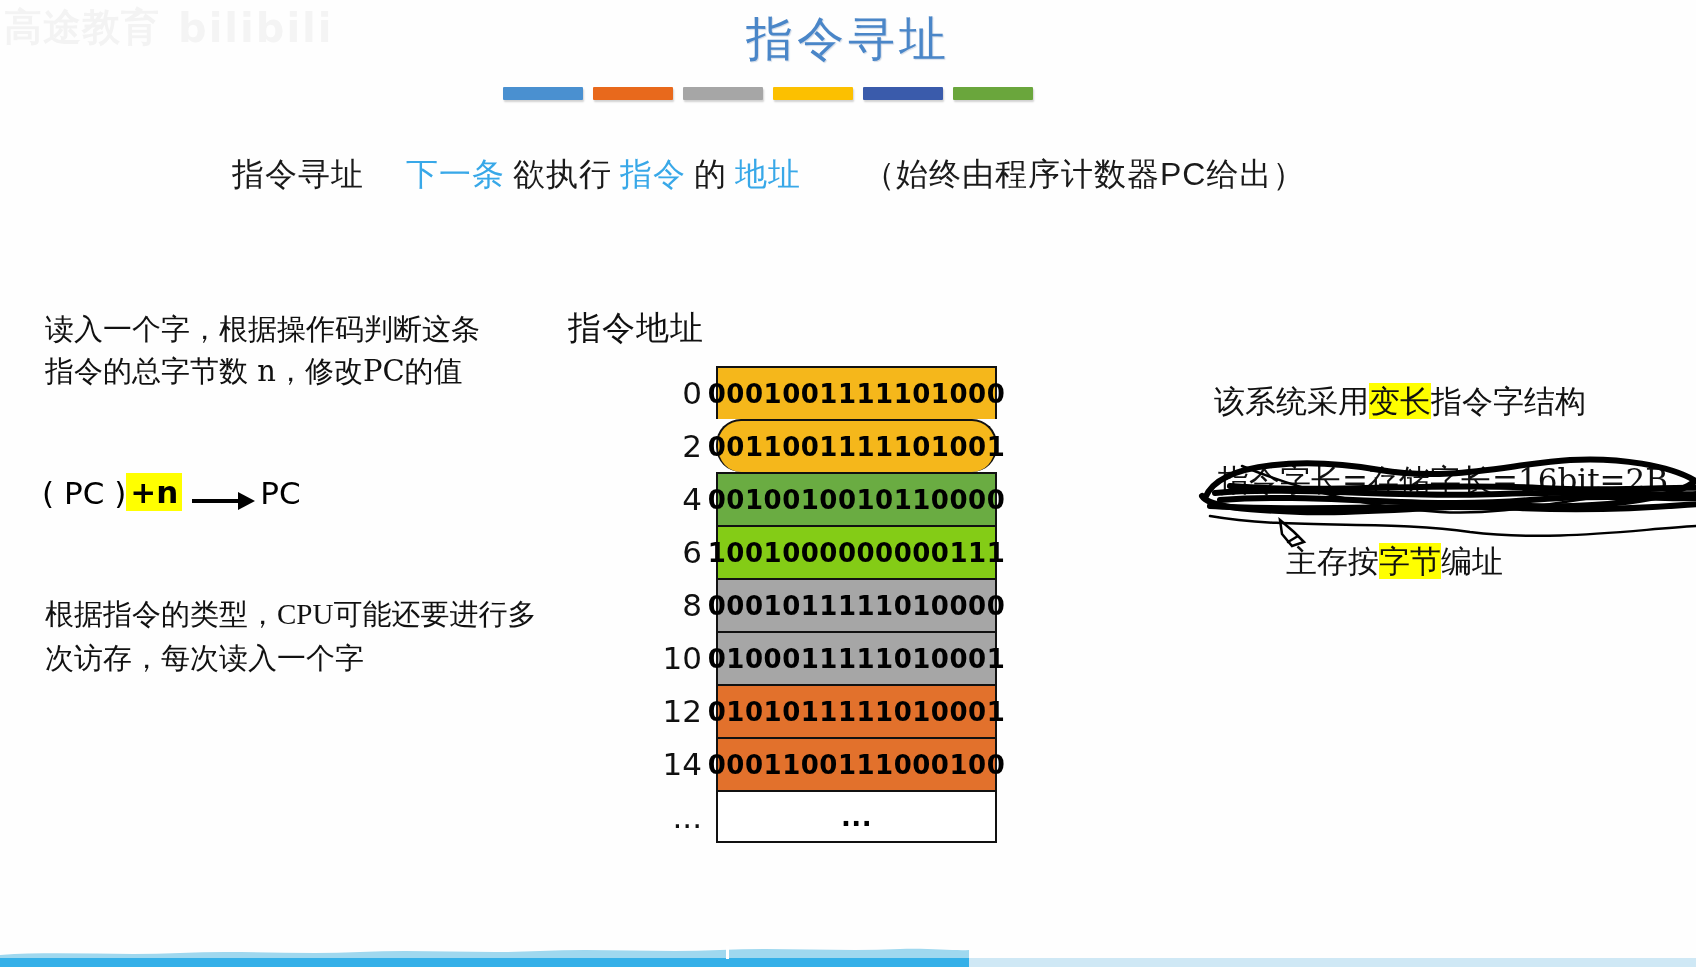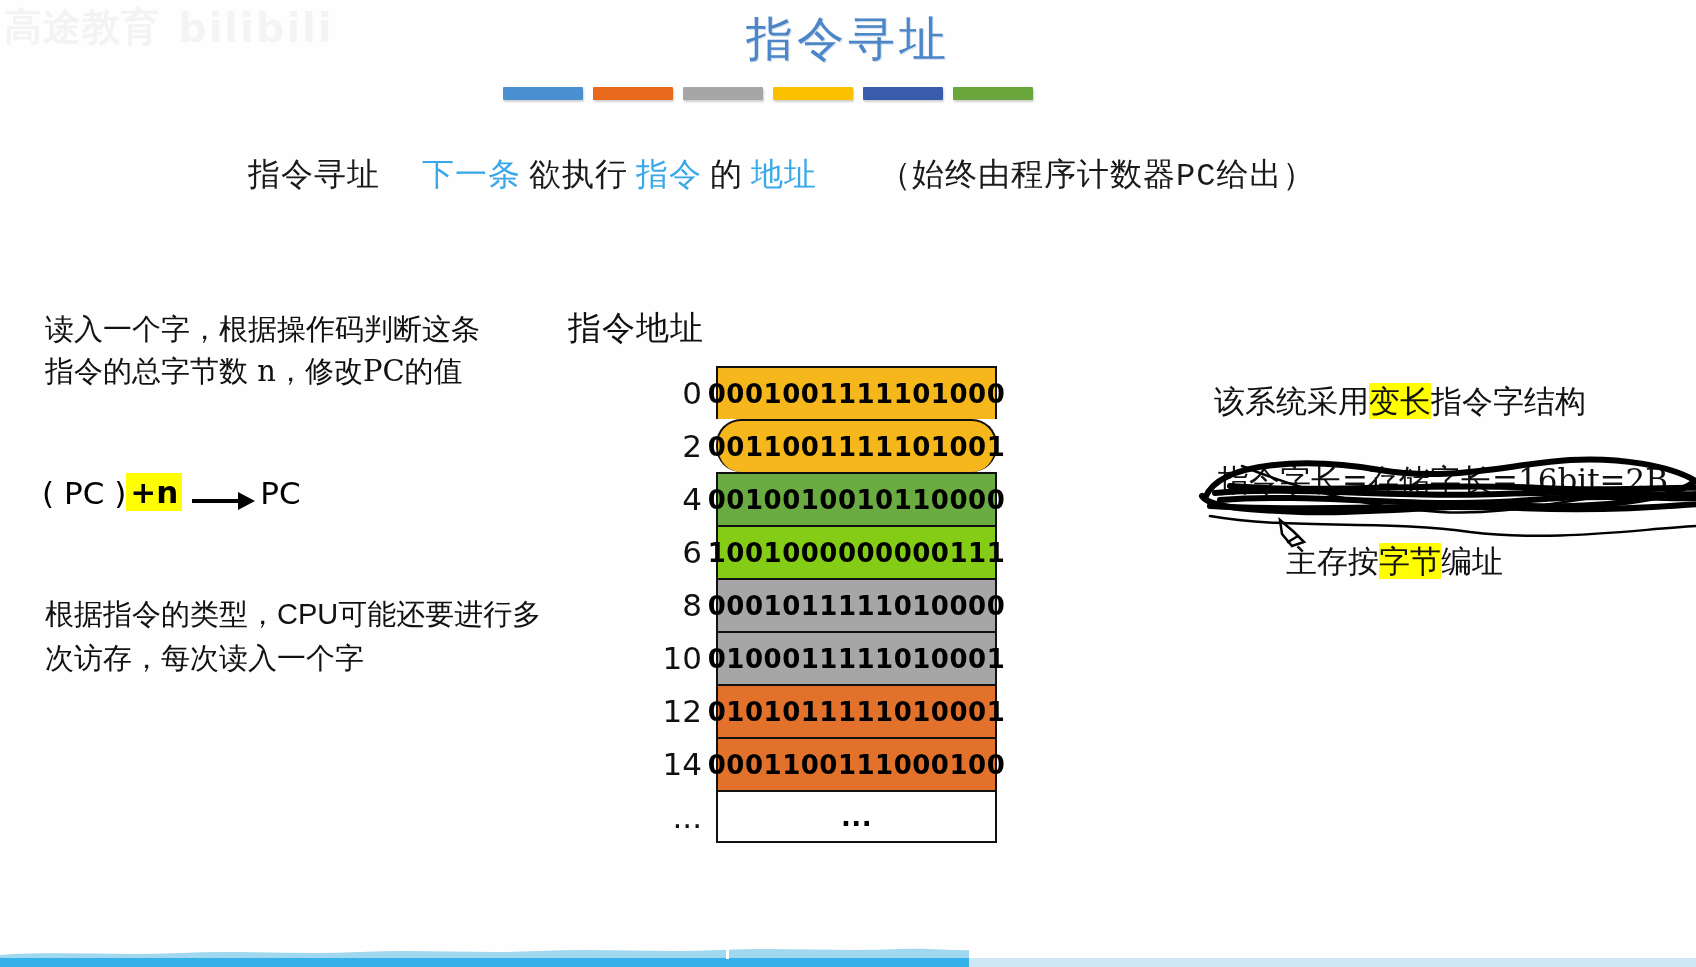--- a/index.html
+++ b/index.html
@@ -72,23 +72,23 @@
   .bar {
     width: 80px;
     height: 13px;
     border-radius: 1px;
     box-shadow: 1px 2px 2px rgba(0,0,0,0.18);
   }
 
   
   .subtitle {
     position: absolute;
-    left: 248px;
+    left: 232px;
     top: 153px;
-    font-family: Liberation Mono, monospace;
+    font-family: Liberation Sans, sans-serif;
     font-size: 32px;
     color: #1a1a1a;
     white-space: nowrap;
     letter-spacing: 1px;
   }
   .subtitle .hl { color: #38a8e8; }
   .subtitle .sp1 { display: inline-block; width: 42px; }
   .subtitle .sp2 { display: inline-block; width: 62px; }
   .subtitle .g { display: inline-block; width: 8px; }
 
@@ -139,21 +139,21 @@
     left: 46px; top: 3px;
     border-left: 17px solid #000;
     border-top: 9px solid transparent;
     border-bottom: 9px solid transparent;
   }
   .left-para2 {
     position: absolute;
     left: 45px;
     top: 592px;
     width: 510px;
-    font-family: Liberation Sans, sans-serif;
+    font-family: Liberation Serif, serif;
     font-size: 29px;
     line-height: 44px;
     color: #111;
   }
 
   
   .table-caption {
     position: absolute;
     left: 568px;
     top: 306px;

